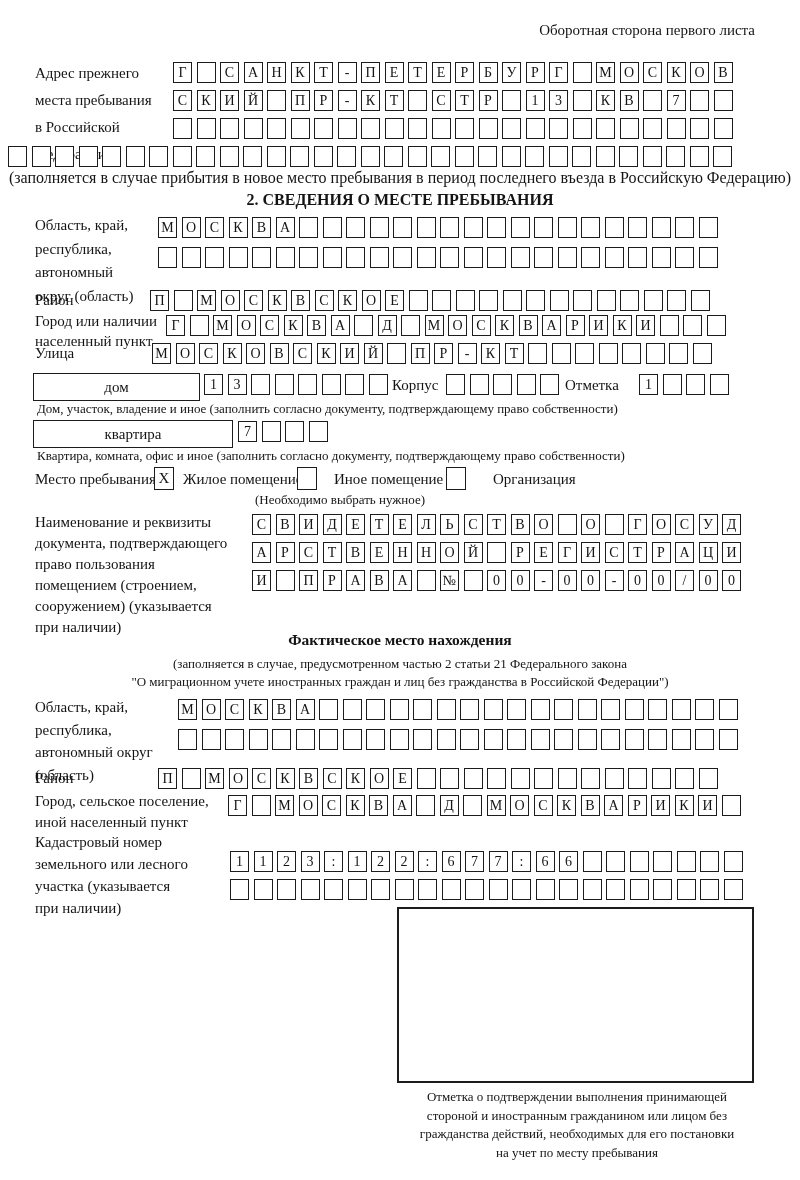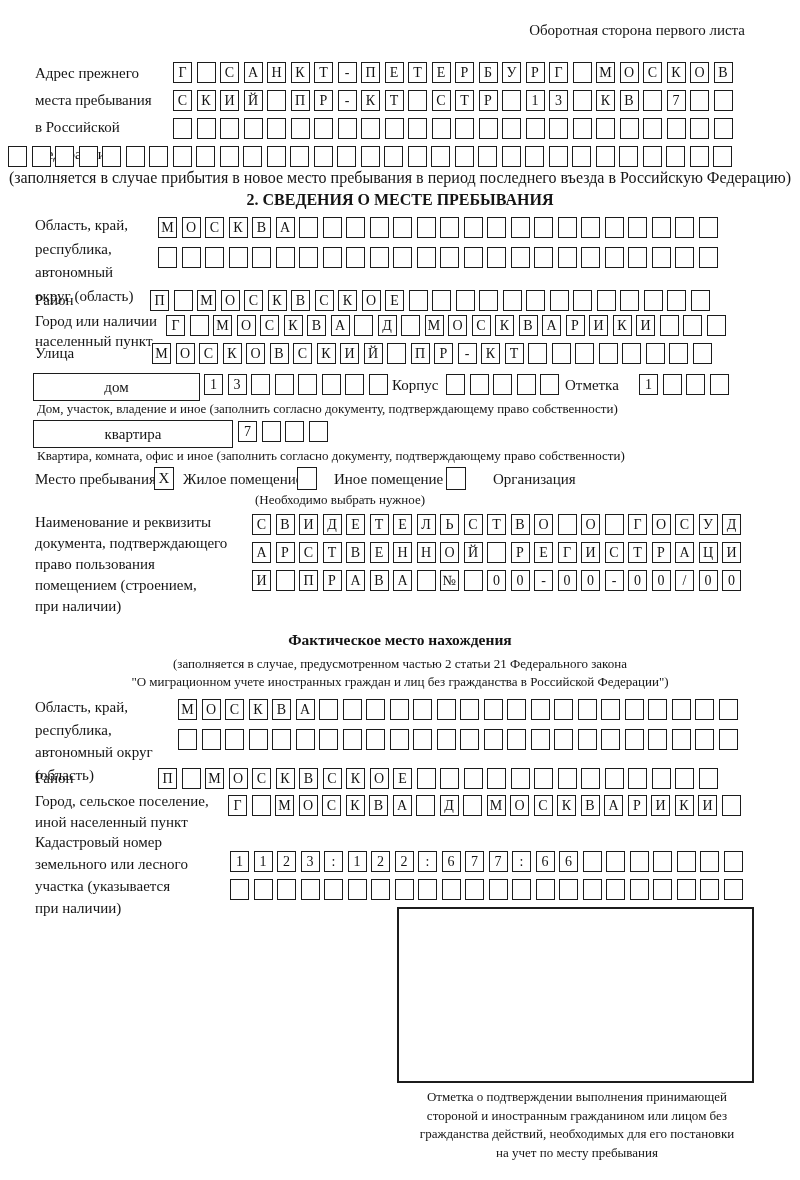--- a/index.html
+++ b/index.html
@@ -29,21 +29,21 @@
     border:1.6px solid #1c1c1c;display:flex;align-items:center;justify-content:center;
     font-size:15px;background:#fff;
   }
   .stamp{box-sizing:border-box;border:2px solid #1c1c1c;background:#fff;}
 </style>
 </head>
 <body>
 
 <div class="page">
 
-  <div class="abs lbl" style="right:55px;top:22px;margin-left:32px;">Оборотная сторона первого листа</div>
+  <div class="abs lbl" style="right:45px;top:22px;margin-left:32px;">Оборотная сторона первого листа</div>
 
   <div class="abs lines lbl" style="left:35px;top:60px;line-height:27px;">
     <div>Адрес прежнего</div>
     <div>места пребывания</div>
     <div>в Российской</div>
     <div>Федерации</div>
   </div>
   <div class="grid-row" style="left:173px;top:62px;">
       <span class="cell">Г</span>
       <span class="cell"></span>
@@ -359,20 +359,21 @@
       <span></span>
     </div>
   <div class="abs lbl" style="left:493px;top:471px;">Организация</div>
   <div class="abs cap" style="left:215px;top:492px;width:250px;text-align:center;">(Необходимо выбрать нужное)</div>
 
   <div class="abs lines lbl" style="left:35px;top:512px;line-height:21px;">
     <div>Наименование и реквизиты</div>
     <div>документа, подтверждающего</div>
     <div>право пользования</div>
     <div>помещением (строением,</div>
+    <div>сооружением) (указывается</div>
     <div>при наличии)</div>
   </div>
   <div class="grid-row" style="left:252px;top:514px;">
       <span class="cell">С</span>
       <span class="cell">В</span>
       <span class="cell">И</span>
       <span class="cell">Д</span>
       <span class="cell">Е</span>
       <span class="cell">Т</span>
       <span class="cell">Е</span>

